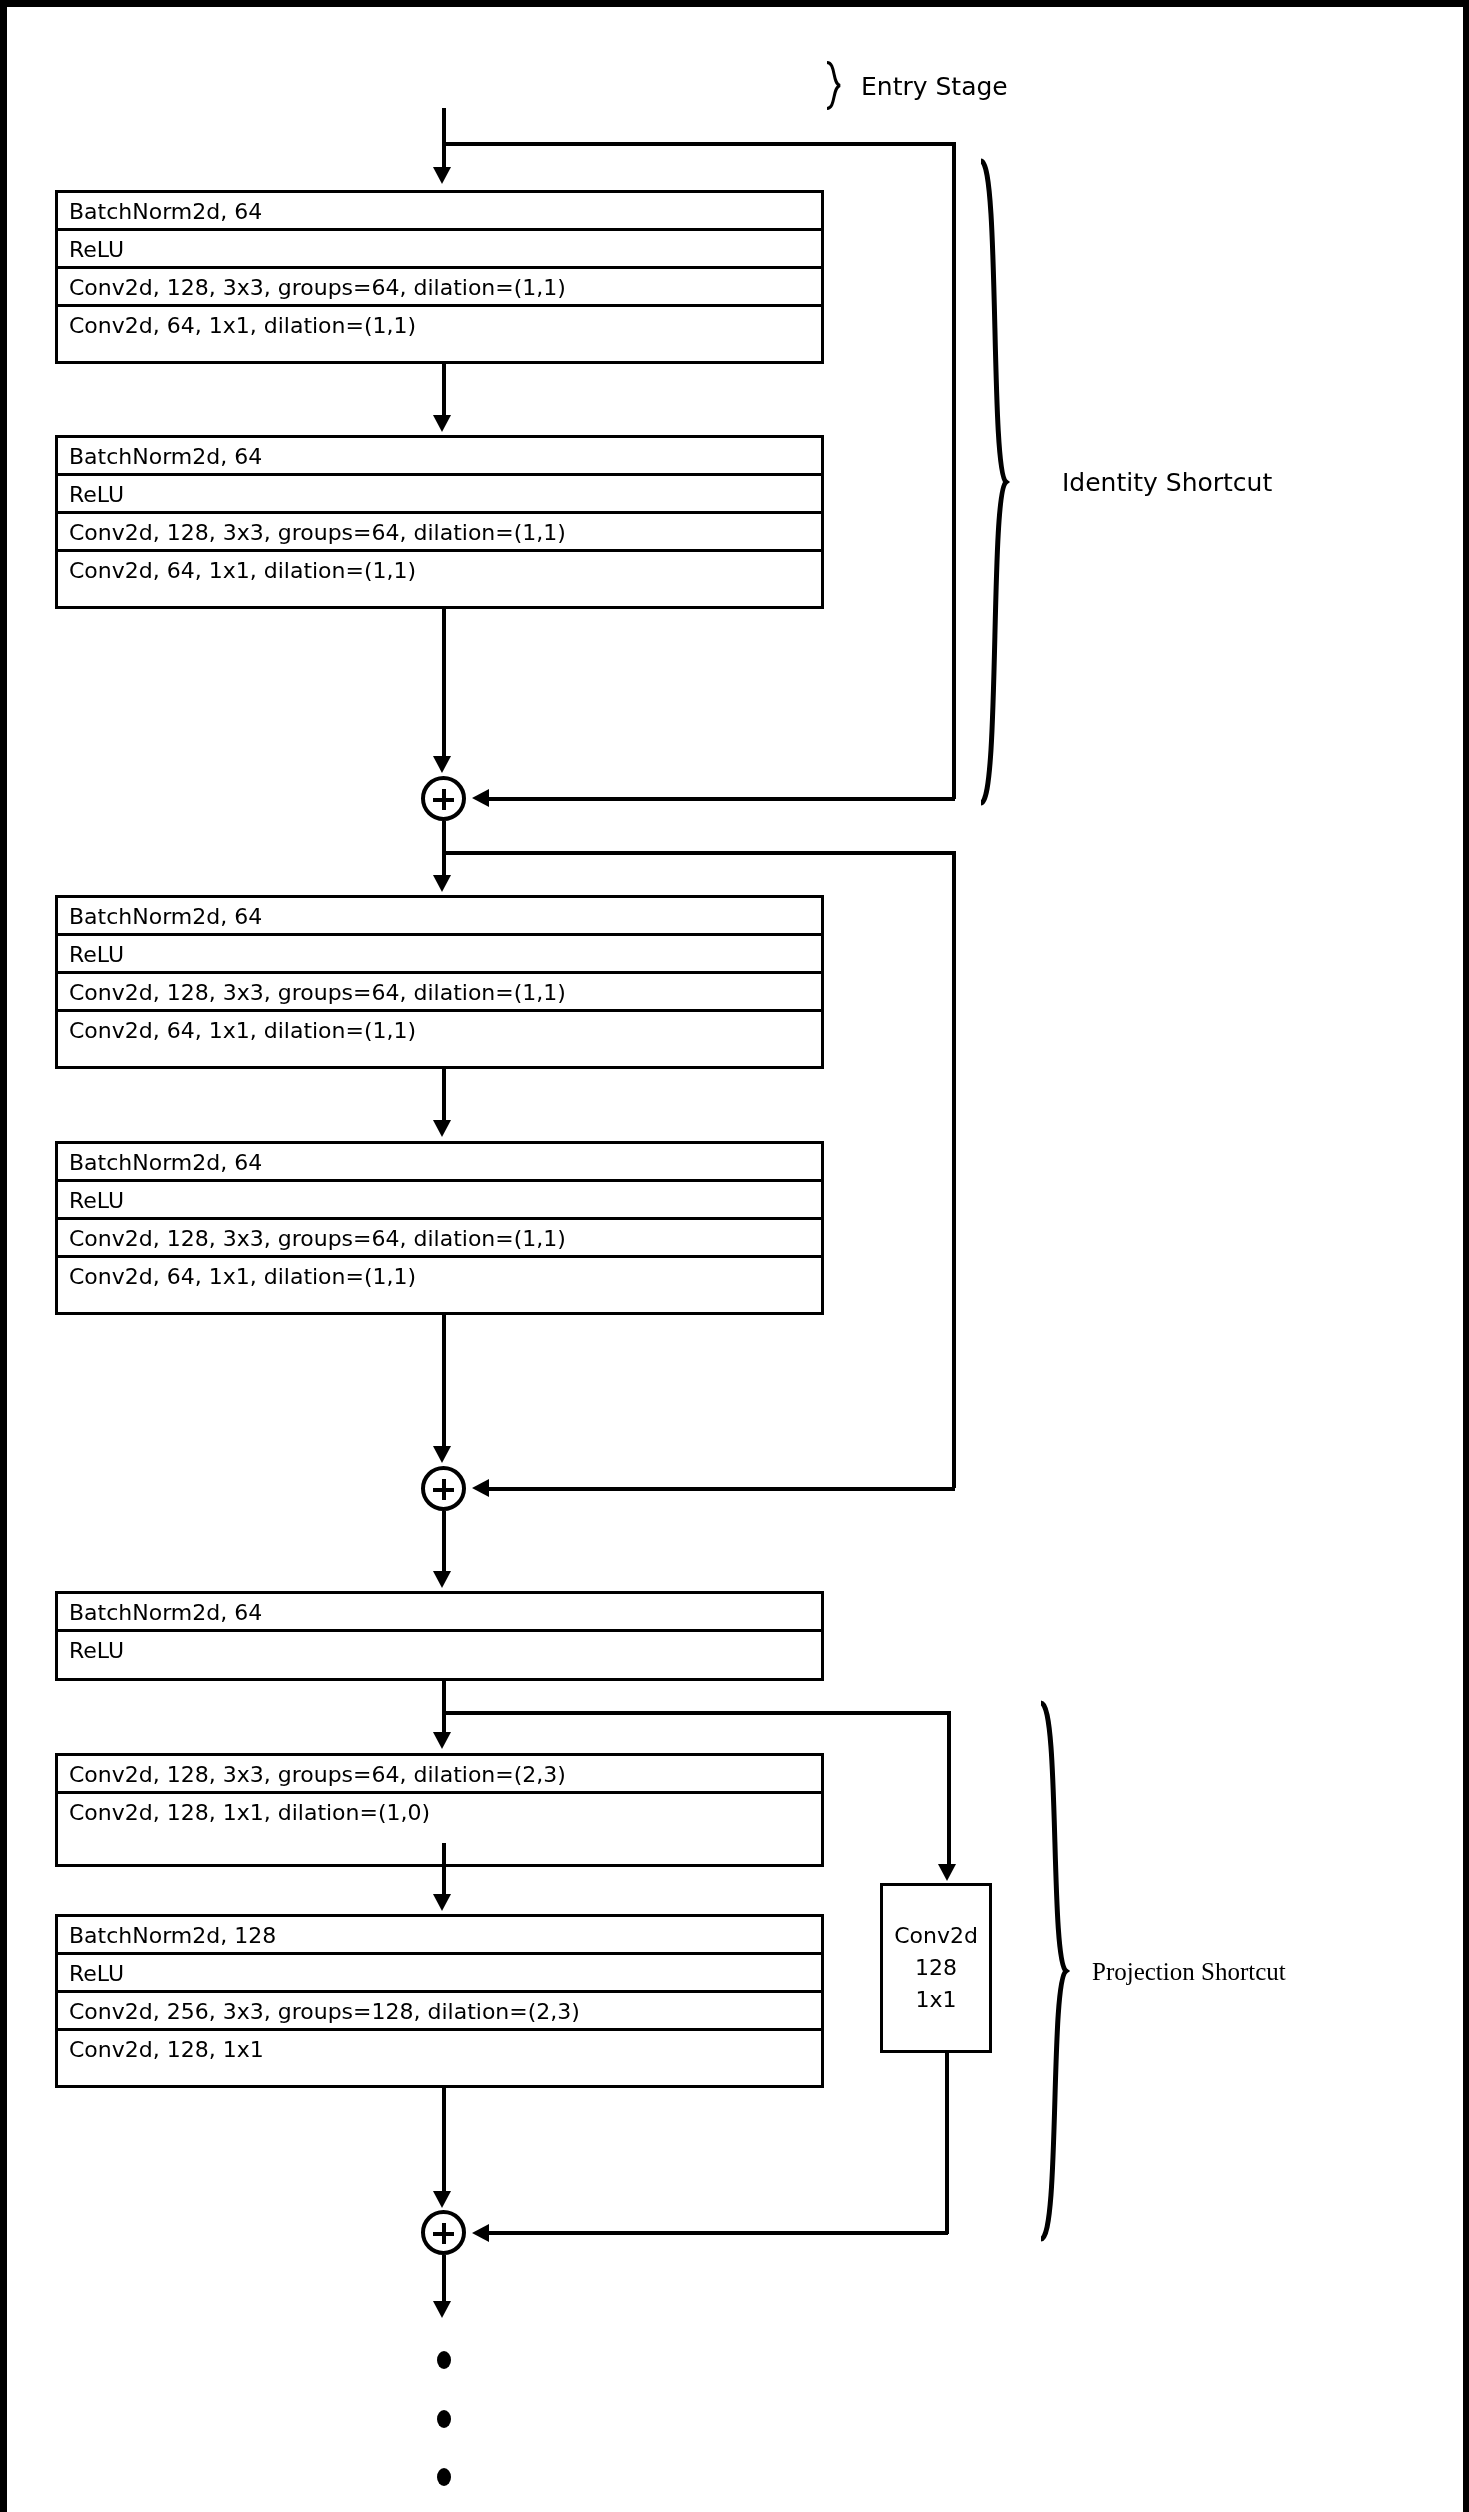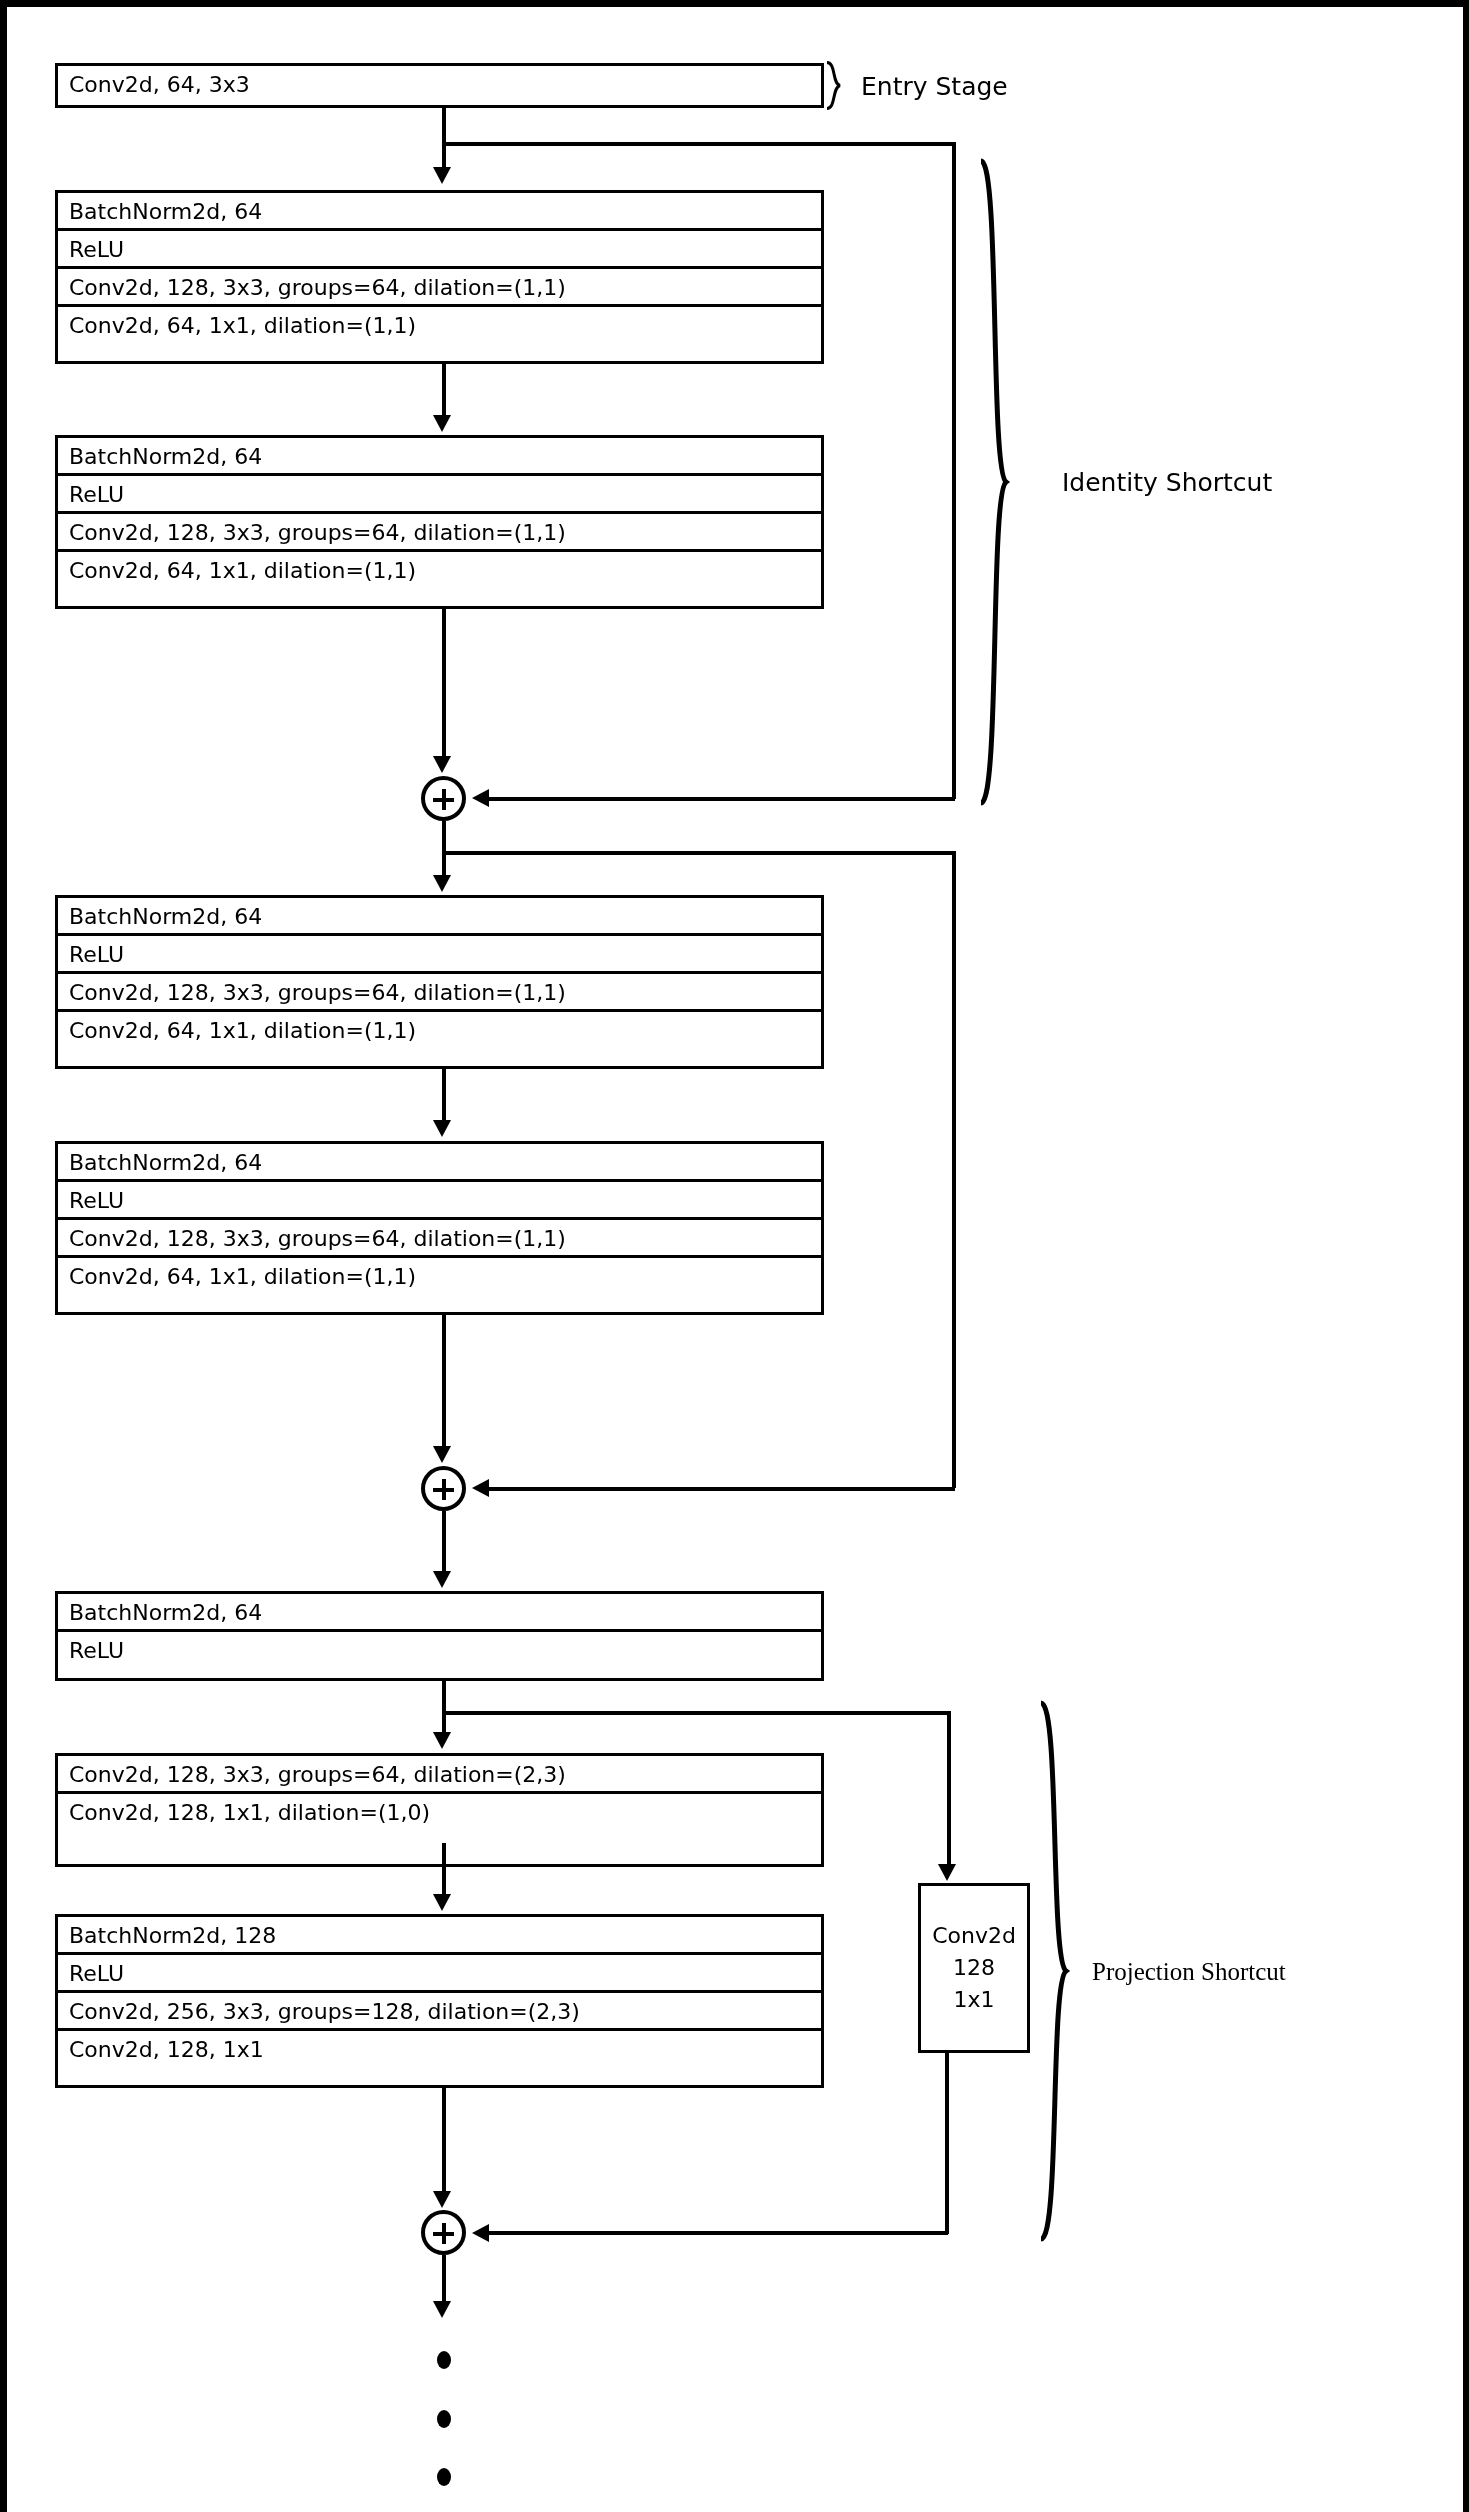--- a/index.html
+++ b/index.html
@@ -122,23 +122,20 @@
     color: #000000;
     white-space: nowrap;
     transform: translateY(-50%);
   }
 </style>
 </head>
 <body>
 
 <div id="canvas">
 
-  <div class="group" style="left:48px; top:56px; width:769px; height:45px;">
-    <div class="row" style="height:38px; line-height:38px;">Conv2d, 64, 3x3</div>
-  </div>
 
   <svg class="brace" style="left:818px; top:54px;" width="28" height="49" viewBox="0 0 56 98">
     <path d="M4 3 C22 3 14 45 30 49 C14 53 22 95 4 95" fill="none" stroke="#000" stroke-width="6"></path>
   </svg>
   <div class="annot" style="left:854px; top:79px;">Entry Stage</div>
 
   <div class="vline" style="left:435px; top:101px; height:62px;"></div>
   <div class="arrow-down" style="left:426px; top:160px;"></div>
 
   <div class="hline" style="left:435px; top:135px; width:514px;"></div>
@@ -219,21 +216,21 @@
   <div class="arrow-down" style="left:931px; top:1857px;"></div>
 
   <div class="group" style="left:48px; top:1746px; width:769px; height:114px;">
     <div class="row">Conv2d, 128, 3x3, groups=64, dilation=(2,3)</div>
     <div class="row">Conv2d, 128, 1x1, dilation=(1,0)</div>
   </div>
 
   <div class="vline" style="left:435px; top:1836px; height:55px;"></div>
   <div class="arrow-down" style="left:426px; top:1887px;"></div>
 
-  <div class="sidebox" style="left:873px; top:1876px; width:112px; height:170px;margin-left:38px;">
+  <div class="sidebox" style="left:873px; top:1876px; width:112px; height:170px;">
     <span>Conv2d</span>
     <span>128</span>
     <span>1x1</span>
   </div>
   <div class="vline" style="left:938px; top:2045px; height:182px;"></div>
   <div class="hline" style="left:478px; top:2224px; width:463px;"></div>
   <div class="arrow-left" style="left:465px; top:2217px;"></div>
 
   <svg class="brace" style="left:1030px; top:1693px;" width="35" height="542" viewBox="0 0 70 1078" preserveAspectRatio="none">
     <path d="M8 6 C46 6 26 515 58 539 C26 563 46 1072 8 1072" fill="none" stroke="#000" stroke-width="5" vector-effect="non-scaling-stroke"></path>

